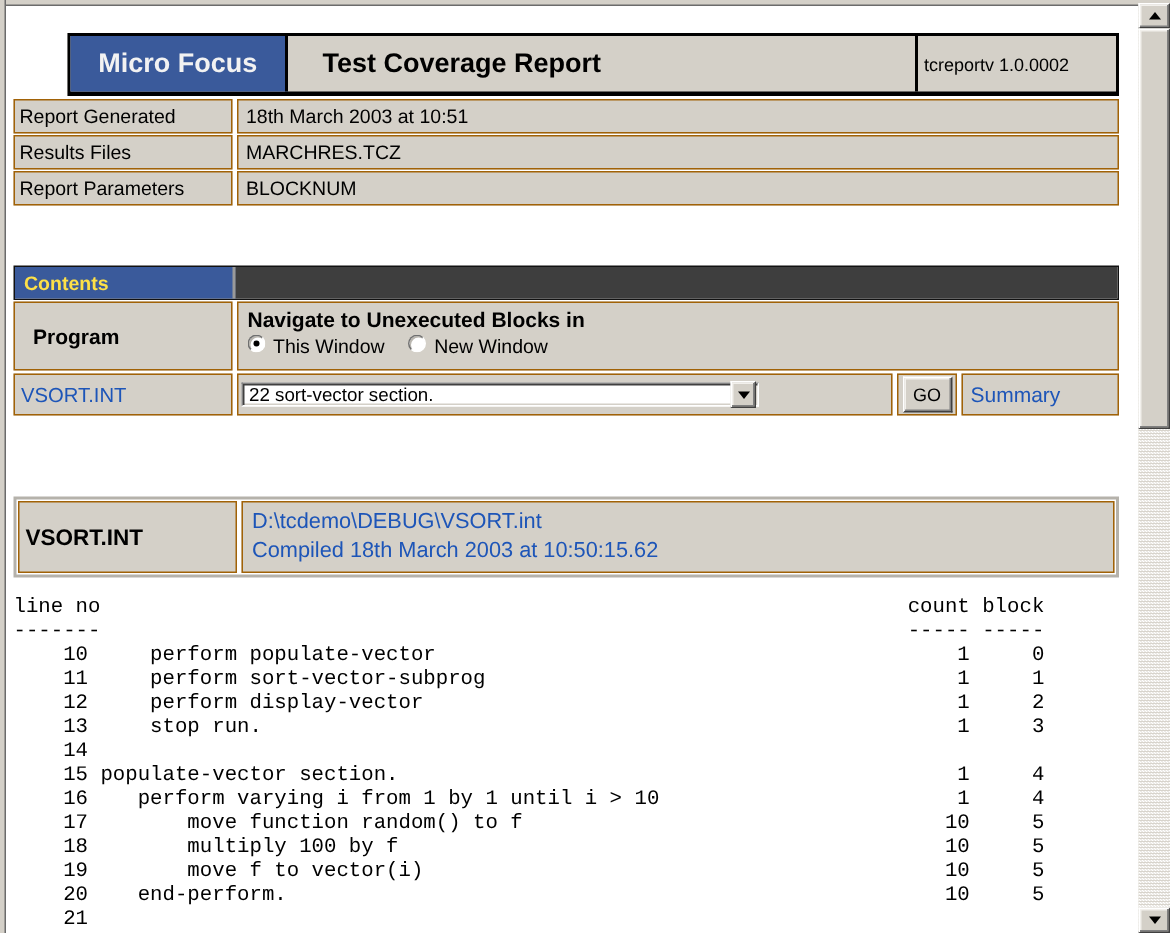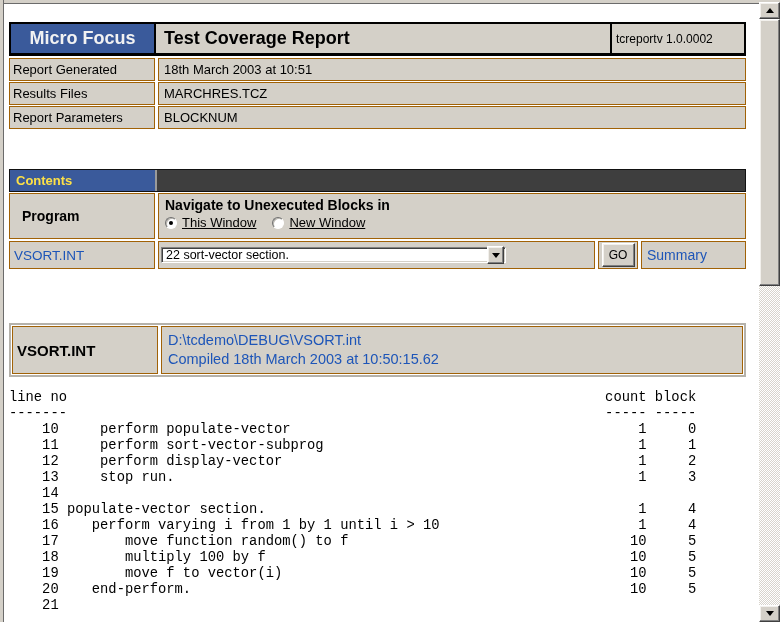--- a/index.html
+++ b/index.html
@@ -8,24 +8,24 @@
     position:relative; overflow:hidden; background:#ffffff;
     font-family:"Liberation Sans", sans-serif; color:#000;
   }
   
   .chrome-top  { position:absolute; left:0; top:0; width:100%; height:4px; background:#d4d0c8; border-bottom:1px solid #6b6b6b; z-index:3; }
   .chrome-left { position:absolute; left:0; top:0; width:4px; height:100%; background:#d4d0c8; border-right:1px solid #6b6b6b; z-index:3; }
 
   .content { position:absolute; left:9px; top:22px; width:737px; }
 
   
-  .banner { display:flex; border:2px solid #000; border-bottom-width:3px; height:34px; background:#d4d0c8; }
+  .banner { display:flex; border:2px solid #000; border-bottom-width:3px; height:42px; background:#d4d0c8;margin-left:36px; }
   .banner-brand { width:145px; background:#3a5a9b; color:#f2f2f2; font-weight:bold; font-size:18px;
                   display:flex; align-items:center; justify-content:center; border-right:2px solid #000; }
-  .banner-title { flex:1; font-weight:bold; font-size:18px; display:flex; align-items:center; padding-left:8px; }
+  .banner-title { flex:1; font-weight:bold; font-size:18px; display:flex; align-items:center; padding-left:23px; }
   .banner-version { width:134px; border-left:2px solid #000; font-size:12px; display:flex; align-items:center;
                     padding:0 6px 0 4px; }
 
   
   .cell { background:#d4d0c8; border:1px solid #a16207; }
 
   .info-table { margin-top:2px; }
   .info-row { display:flex; gap:3px; margin-bottom:1px; }
   .info-label { width:146px; font-size:13px; padding:3px 3px 3px 3px; height:23px; }
   .info-value { flex:1; font-size:13px; padding:3px 3px 3px 5px; height:23px; }
@@ -36,21 +36,21 @@
                     display:flex; align-items:center; padding-left:6px; border-right:2px solid #9a9a9a; }
   .contents-fill { flex:1; background:#3e3e3e; }
 
   
   .prog-table { margin-top:1px; }
   .prog-row { display:flex; gap:3px; margin-bottom:2px; }
   .prog-label { width:146px; font-weight:bold; font-size:14px; padding:12px; display:flex; align-items:center; height:46px; }
   .nav-cell { flex:1; height:46px; padding:3px 6px; }
   .nav-heading { font-weight:bold; font-size:14px; }
   .radio-row { display:flex; align-items:center; gap:6px; margin-top:2px; font-size:13px; }
-  .radio-item { display:flex; align-items:center; gap:5px; margin-right:10px;text-decoration:underline; }
+  .radio-item { display:flex; gap:5px; margin-right:10px; }
   .radio { width:12px; height:12px; border-radius:50%; background:#fff; border:1px solid;
            border-color:#6f6f6f #fff #fff #6f6f6f; box-shadow:inset 1px 1px 0 #b9b6af; position:relative; }
   .radio .dot { display:none; }
   .radio.checked .dot { display:block; position:absolute; left:3px; top:3px; width:4px; height:4px; border-radius:50%; background:#000; }
 
   .link-cell { width:146px; height:28px; font-size:13.5px; display:flex; align-items:center; padding-left:4px; }
   .select-cell { width:437px; height:28px; display:flex; align-items:center; padding-left:2px; }
   .go-cell { width:40px; height:28px; display:flex; align-items:center; justify-content:center; }
   .summary-cell { flex:1; height:28px; font-size:14px; display:flex; align-items:center; padding-left:5px; }
 

